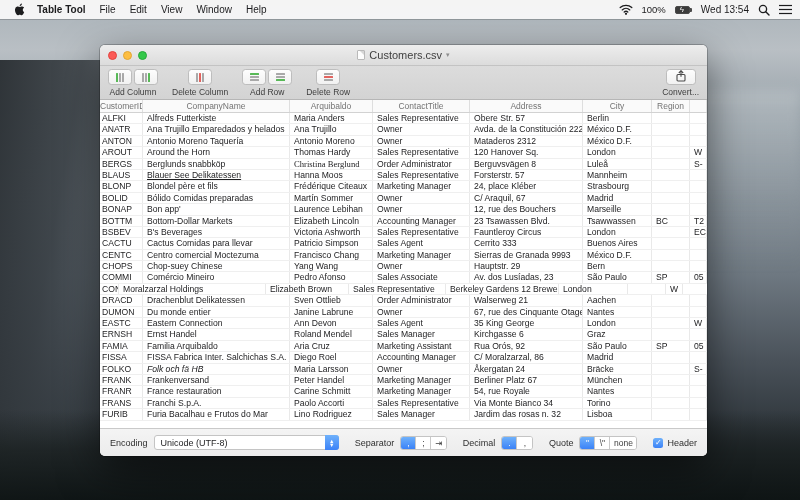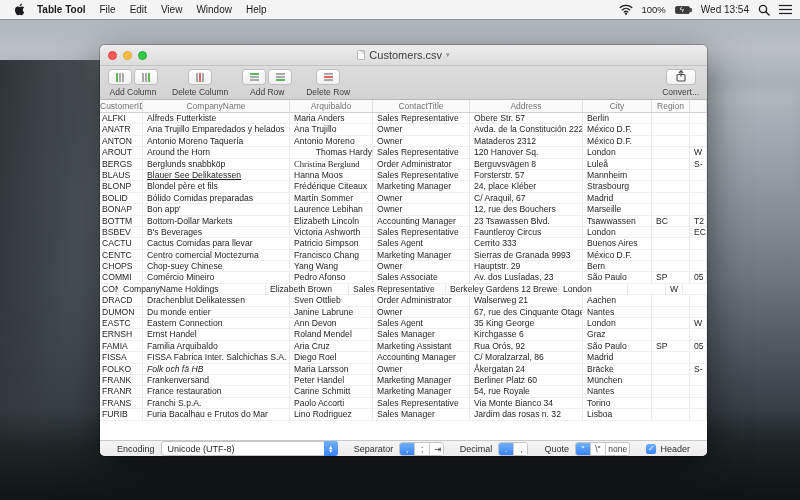--- a/index.html
+++ b/index.html
@@ -71,22 +71,22 @@
   .thead { display:flex; height:13px; flex:0 0 auto; background:#fafafa; border-bottom:1px solid #d2d2d2; }
   .th { font-size:8.5px; color:#737373; text-align:center; line-height:12px; border-right:1px solid #dedede;
     overflow:hidden; white-space:nowrap; flex:0 0 auto; }
   .tbody { flex:1; overflow:hidden; }
   .trow { display:flex; height:11.4px; border-bottom:1px solid #efefef; }
   .td { font-size:8.6px; color:#1d1d1f; line-height:10.5px; padding:0 0 0 4px; border-right:1px solid #e9e9e9;
     overflow:hidden; white-space:nowrap; flex:0 0 auto; }
   .td.c0 { padding-left:2px; }
 
   
-  .statusbar { height:16px; background:linear-gradient(#f4f4f4,#ececec); border-top:1px solid #c9c9c9;
-    display:flex; align-items:center; padding:0 17px; gap:6px; flex:0 0 auto; font-size:9px; color:#2f2f2f; }
+  .statusbar { height:28px; background:linear-gradient(#f4f4f4,#ececec); border-top:1px solid #c9c9c9;
+    display:flex; align-items:center; padding:0 10px; gap:6px; flex:0 0 auto; font-size:9px; color:#2f2f2f; }
   .sb-label { white-space:nowrap; }
   .popup { width:188px; height:15px; background:#fff; border:1px solid #c4c4c4; border-radius:3px;
     display:flex; align-items:center; font-size:9px; color:#1d1d1f; padding-left:6px; position:relative; }
   .popup .stepper { position:absolute; right:-1px; top:-1px; bottom:-1px; width:14px; border-radius:0 3px 3px 0;
     background:linear-gradient(#6fb1fb,#3b82f7); display:flex; flex-direction:column; align-items:center; justify-content:center; }
   .popup .stepper span { color:#fff; font-size:5.5px; line-height:4px; }
   .seg-ctl { display:flex; height:14px; border:1px solid #c4c4c4; border-radius:3px; overflow:hidden; background:#fff; }
   .seg { min-width:15px; padding:0 4px; display:flex; align-items:center; justify-content:center;
     font-size:8.5px; color:#3c3c3c; border-right:1px solid #c9c9c9; background:#fff; }
   .seg:last-child { border-right:none; }
@@ -289,21 +289,21 @@
           <div class="td c2" style="width: 83px;">Antonio Moreno</div>
           <div class="td c3" style="width: 97px;">Owner</div>
           <div class="td c4" style="width: 113px;">Mataderos  2312</div>
           <div class="td c5" style="width: 69px;">México D.F.</div>
           <div class="td c6" style="width: 38px;"></div>
           <div class="td c7" style="width: 17px;"></div>
         </div>
         <div class="trow">
           <div class="td c0" style="width: 43px;">AROUT</div>
           <div class="td c1" style="width: 147px;">Around the Horn</div>
-          <div class="td c2" style="width: 83px; text-align: right;">Thomas Hardy</div>
+          <div class="td c2" style="width: 83px;">Thomas Hardy</div>
           <div class="td c3" style="width: 97px;">Sales Representative</div>
           <div class="td c4" style="width: 113px;">120 Hanover Sq.</div>
           <div class="td c5" style="width: 69px;">London</div>
           <div class="td c6" style="width: 38px;"></div>
           <div class="td c7" style="width: 17px;">W</div>
         </div>
         <div class="trow">
           <div class="td c0" style="width: 43px;">BERGS</div>
           <div class="td c1" style="width: 147px;">Berglunds snabbköp</div>
           <div class="td c2" style="width: 83px; font-family: Liberation Serif, serif;">Christina Berglund</div>
@@ -408,21 +408,21 @@
           <div class="td c1" style="width: 147px;">Comércio Mineiro</div>
           <div class="td c2" style="width: 83px;">Pedro Afonso</div>
           <div class="td c3" style="width: 97px;">Sales Associate</div>
           <div class="td c4" style="width: 113px;">Av. dos Lusíadas, 23</div>
           <div class="td c5" style="width: 69px;">São Paulo</div>
           <div class="td c6" style="width: 38px;">SP</div>
           <div class="td c7" style="width: 17px;">05</div>
         </div>
         <div class="trow">
           <div class="td c0" style="width: 19px;">CONSH</div>
-          <div class="td c1" style="width: 147px;">CompanyName Holdings</div>
+          <div class="td c1" style="width: 147px;">Moralzarzal Holdings</div>
           <div class="td c2" style="width: 83px;">Elizabeth Brown</div>
           <div class="td c3" style="width: 97px;">Sales Representative</div>
           <div class="td c4" style="width: 113px;">Berkeley Gardens 12  Brewery</div>
           <div class="td c5" style="width: 69px;">London</div>
           <div class="td c6" style="width: 38px;"></div>
           <div class="td c7" style="width: 17px;">W</div>
         </div>
         <div class="trow">
           <div class="td c0" style="width: 43px;">DRACD</div>
           <div class="td c1" style="width: 147px;">Drachenblut Delikatessen</div>
@@ -491,21 +491,21 @@
           <div class="td c4" style="width: 113px;">Åkergatan 24</div>
           <div class="td c5" style="width: 69px;">Bräcke</div>
           <div class="td c6" style="width: 38px;"></div>
           <div class="td c7" style="width: 17px;">S-</div>
         </div>
         <div class="trow">
           <div class="td c0" style="width: 43px;">FRANK</div>
           <div class="td c1" style="width: 147px;">Frankenversand</div>
           <div class="td c2" style="width: 83px;">Peter Handel</div>
           <div class="td c3" style="width: 97px;">Marketing Manager</div>
-          <div class="td c4" style="width: 113px;">Berliner Platz 60</div>
+          <div class="td c4" style="width: 113px;">Berliner Platz 67</div>
           <div class="td c5" style="width: 69px;">München</div>
           <div class="td c6" style="width: 38px;"></div>
           <div class="td c7" style="width: 17px;"></div>
         </div>
         <div class="trow">
           <div class="td c0" style="width: 43px;">FRANR</div>
           <div class="td c1" style="width: 147px;">France restauration</div>
           <div class="td c2" style="width: 83px;">Carine Schmitt</div>
           <div class="td c3" style="width: 97px;">Marketing Manager</div>
           <div class="td c4" style="width: 113px;">54, rue Royale</div>

